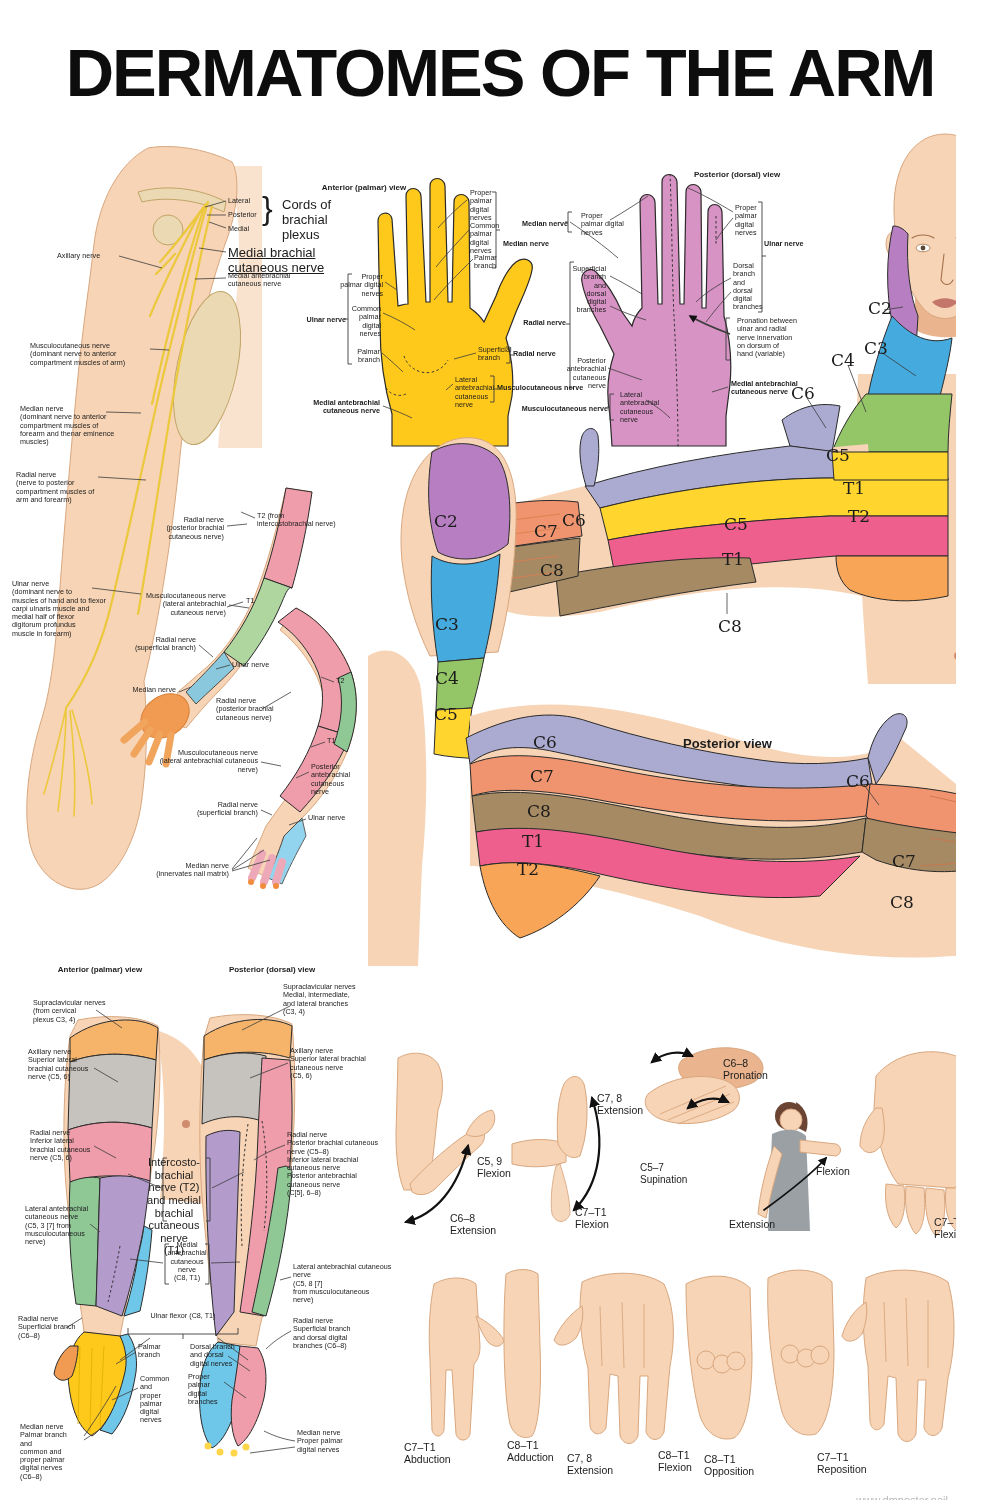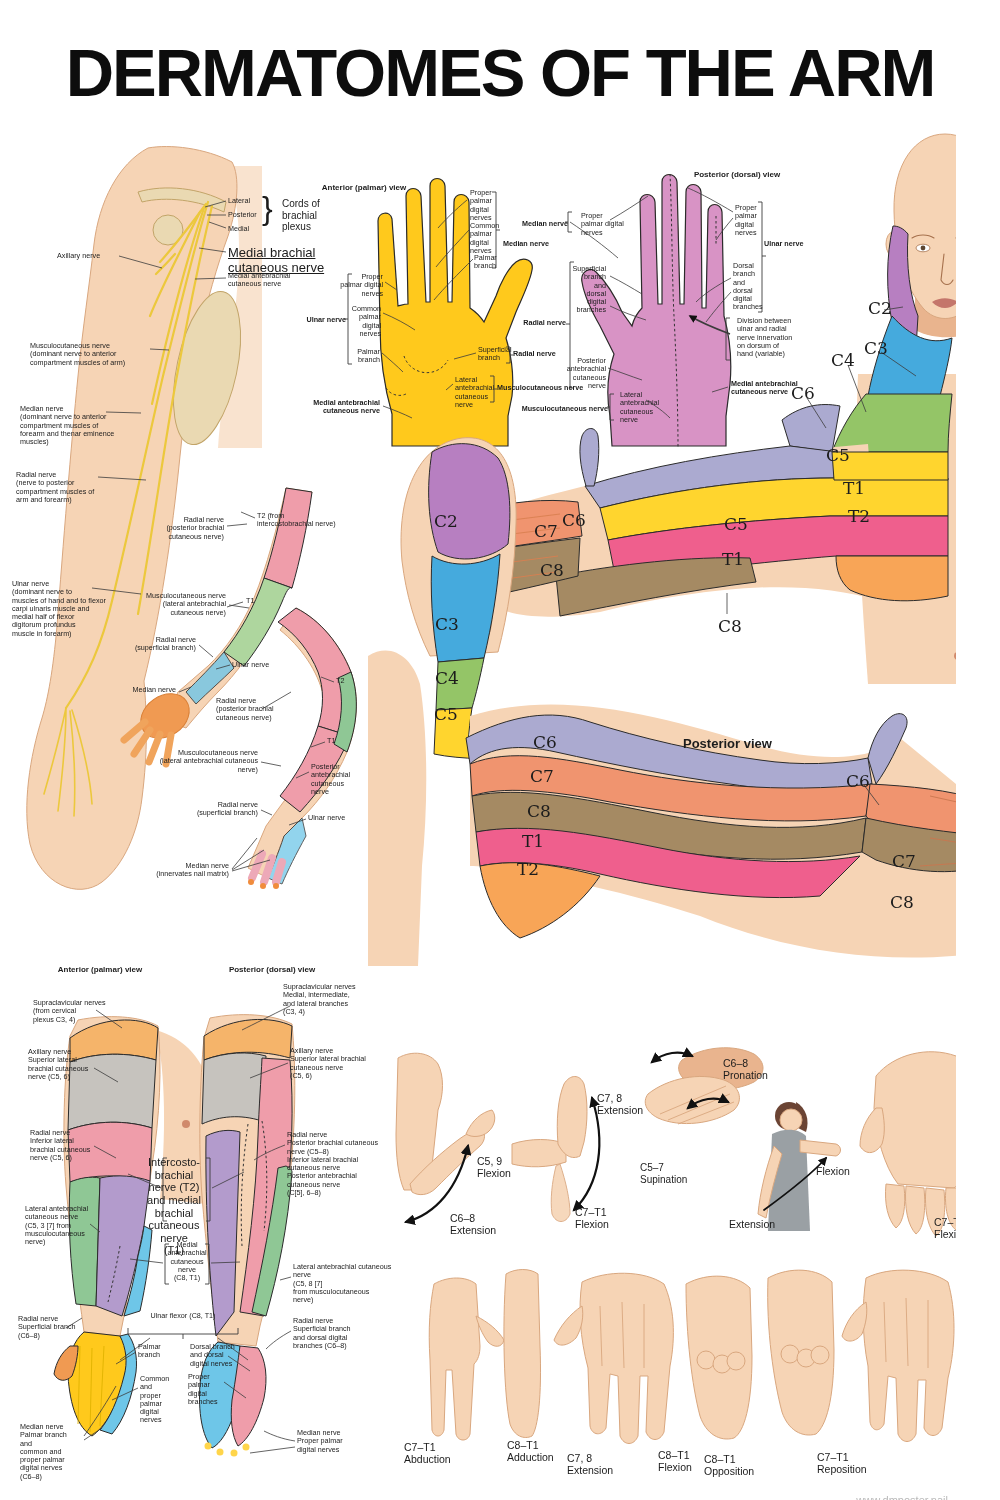--- a/index.html
+++ b/index.html
@@ -266,21 +266,21 @@
       <path class="ln" d="M290,990 C270,1000 254,1008 242,1014 M288,1047 L250,1062 M285,1129 C272,1134 262,1139 254,1144 M291,1261 L280,1264 M291,1315 C280,1321 272,1327 266,1333 M295,1425 C282,1423 272,1419 264,1415 M295,1431 L250,1437"></path>
     </g>
   </svg>
 
   <div class="title">DERMATOMES OF THE ARM</div>
   <div id="labels">
       <div class="ann" style="left: 228px; top: 181px; font-size: 7.2px; font-weight: 400;">Lateral</div>
       <div class="ann" style="left: 228px; top: 195px; font-size: 7.2px; font-weight: 400;">Posterior</div>
       <div class="ann" style="left: 228px; top: 209px; font-size: 7.2px; font-weight: 400;">Medial</div>
       <div class="ann" style="left: 262px; top: 176px; font-size: 32px; font-weight: 200; line-height: 1;">}</div>
-      <div class="ann" style="left: 282px; top: 182px; font-size: 10px; font-weight: 400;">Cords of
+      <div class="ann" style="left: 282px; top: 182px; font-size: 13px; font-weight: 400;">Cords of
 brachial
 plexus</div>
       <div class="ann" style="left: 57px; top: 236px; font-size: 7.2px; font-weight: 400;">Axillary nerve</div>
       <div class="ann" style="left: 228px; top: 230px; font-size: 13px; font-weight: 400; text-decoration: underline;">Medial brachial
 cutaneous nerve</div>
       <div class="ann" style="left: 228px; top: 256px; font-size: 7.2px; font-weight: 400;">Medial antebrachial
 cutaneous nerve</div>
       <div class="ann" style="left: 30px; top: 326px; font-size: 7.2px; font-weight: 400;">Musculocutaneous nerve
 (dominant nerve to anterior
 compartment muscles of arm)</div>
@@ -382,21 +382,21 @@
 branch
 and
 dorsal
 digital
 branches</div>
       <div class="ann r" style="left: 566px; top: 303px; font-size: 7.2px; font-weight: 700;">Radial nerve</div>
       <div class="ann r" style="left: 606px; top: 341px; font-size: 7.2px; font-weight: 400;">Posterior
 antebrachial
 cutaneous
 nerve</div>
-      <div class="ann" style="left: 737px; top: 301px; font-size: 7.2px; font-weight: 400;">Division between
+      <div class="ann" style="left: 737px; top: 301px; font-size: 7.2px; font-weight: 400;">Pronation between
 ulnar and radial
 nerve innervation
 on dorsum of
 hand (variable)</div>
       <div class="ann" style="left: 731px; top: 364px; font-size: 7.2px; font-weight: 700;">Medial antebrachial
 cutaneous nerve</div>
       <div class="ann r" style="left: 608px; top: 389px; font-size: 7.2px; font-weight: 700;">Musculocutaneous nerve</div>
       <div class="ann" style="left: 620px; top: 375px; font-size: 7.2px; font-weight: 400;">Lateral
 antebrachial
 cutaneous

